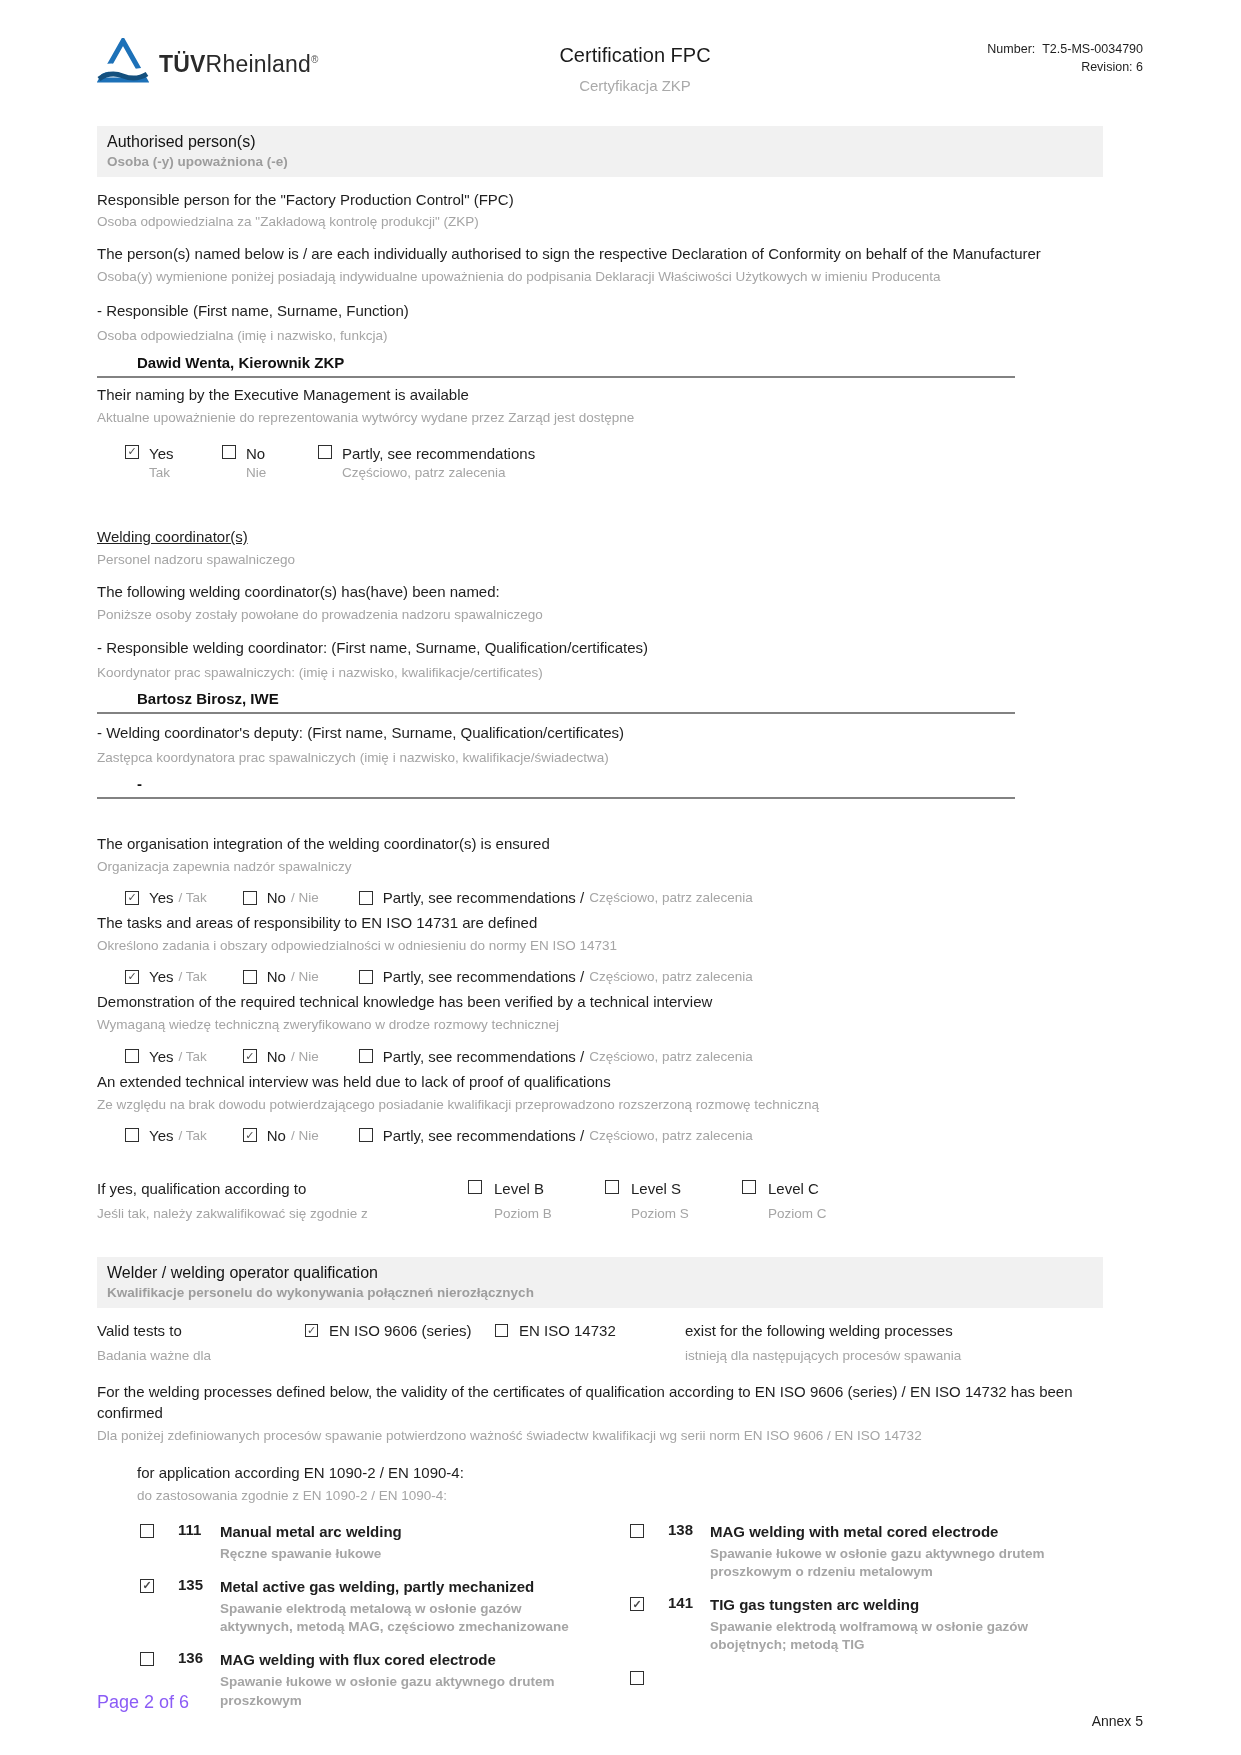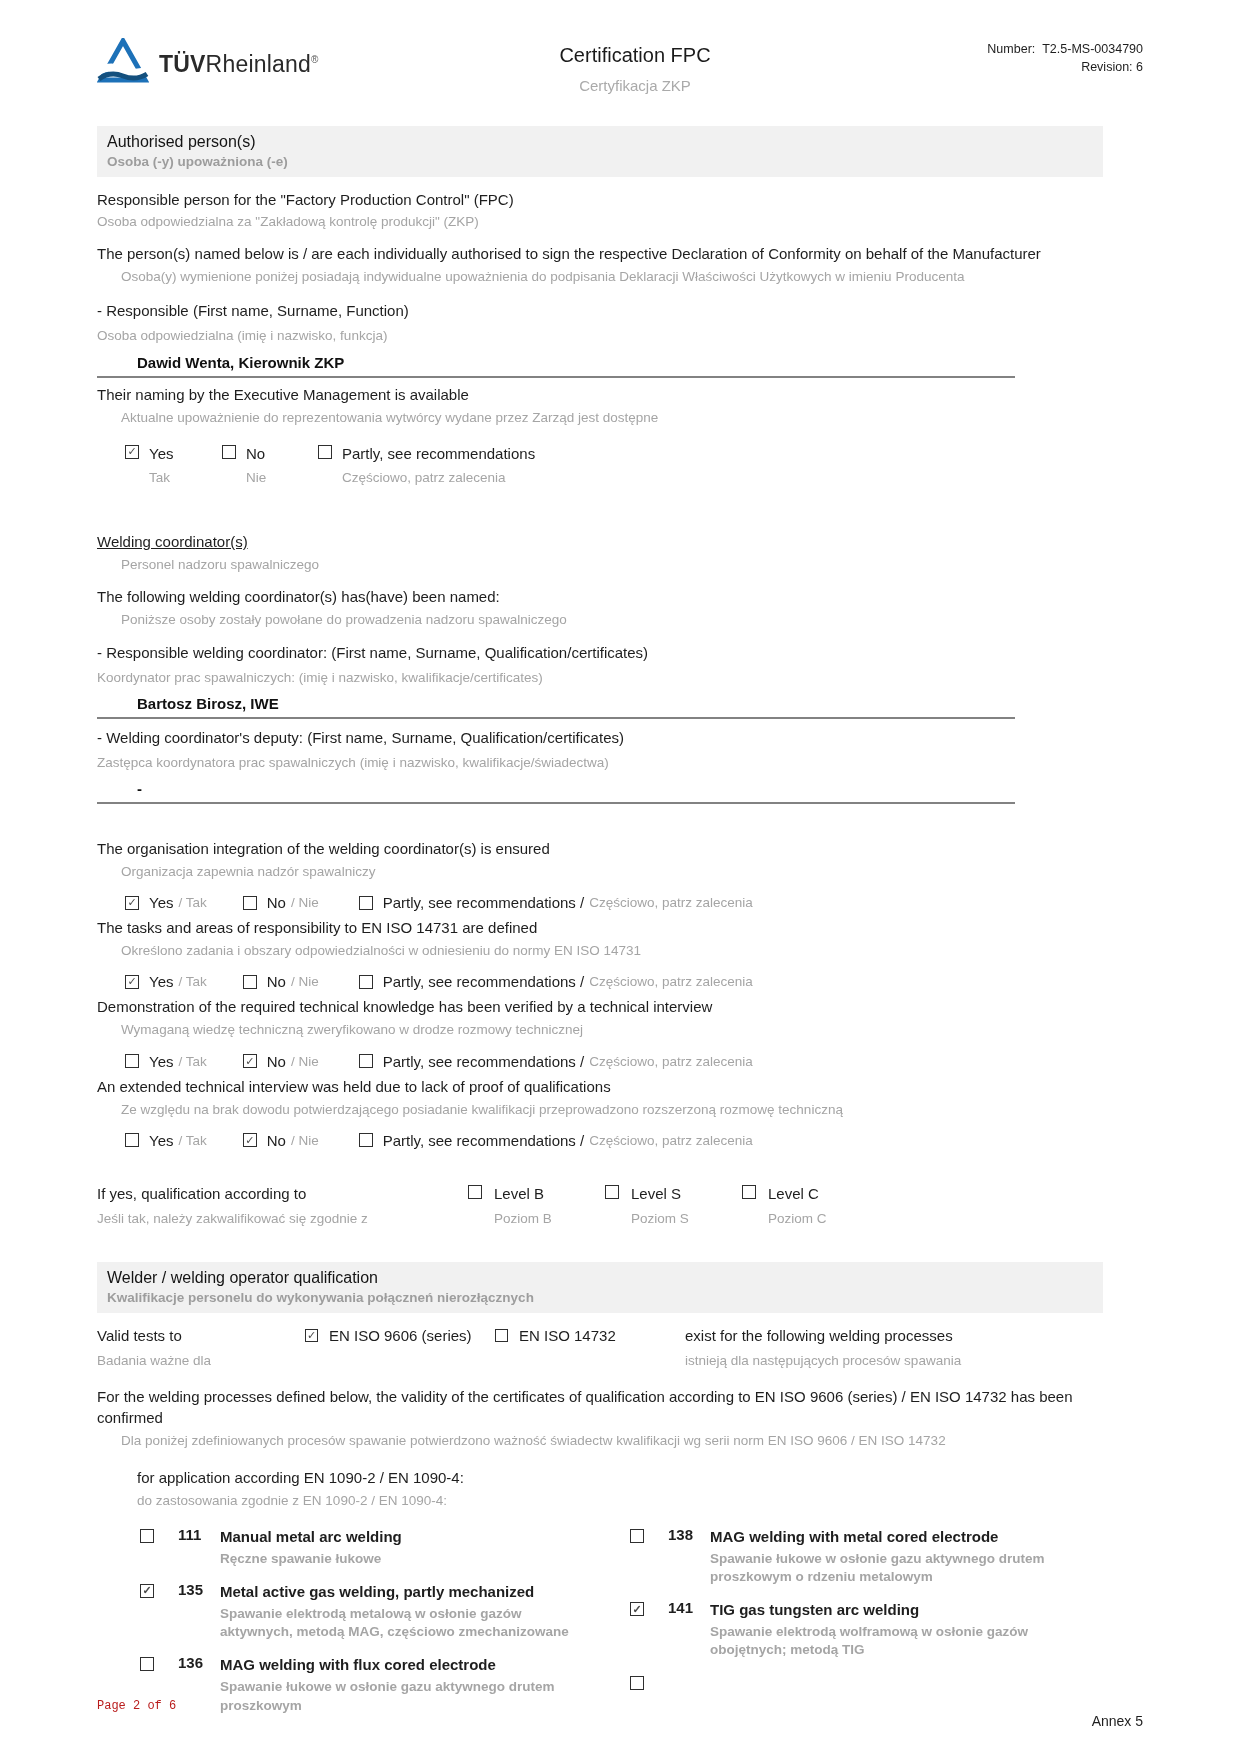--- a/index.html
+++ b/index.html
@@ -35,21 +35,21 @@
     border:1.6px solid #2f2f2f; background:#fff;
     display:inline-flex; align-items:center; justify-content:center;
     font-size:11px; line-height:11px; color:#4a4a4a;
   }
   
   .checkrow-stacked { display:flex; margin:16px 0 0 28px; }
   .opt-stacked { display:flex; align-items:flex-start; }
   .opt-stacked .cb { margin-top:2px; }
   .opt-stacked .txt { margin-left:10px; }
   .opt-stacked .txt .en { font-size:15px; }
-  .opt-stacked .txt .pl { margin-top:5px; }
+  .opt-stacked .txt .pl { }
   .w1 { width:97px; } .w2 { width:96px; }
   
   .checkrow-inline { display:flex; align-items:center; margin:13px 0 4px 28px; }
   .opt-inline { display:flex; align-items:center; }
   .opt-inline .cb { margin-right:10px; }
   .opt-inline .lab { font-size:15px; color:#1e1e1e; font-weight:bold; }
   .opt-inline .lab.norm { font-weight:normal; }
   .opt-inline .sep { font-size:13.5px; color:#a5a5a5; margin-left:5px; }
   .gap-a { margin-right:36px; } .gap-b { margin-right:40px; }
   
@@ -68,24 +68,24 @@
   
   .plist { display:flex; margin-top:16px; }
   .pcol1 { margin-left:43px; width:450px; }
   .pcol2 { margin-left:40px; width:460px; }
   .pitem { display:flex; margin-bottom:13px;font-weight:bold; }
   .pitem .cb { margin-top:3px; }
   .pcode { width:42px; margin-left:24px; font-size:15px; color:#1e1e1e; flex:none; }
   .ptext { flex:1; }
   .ptext .pl { margin-top:3px; }
   
-  .footer-left  { position:absolute; left:97px;  bottom:42px; font-size:12px; color:#b91c1c;font-family:Liberation Mono, monospace; }
+  .footer-left  { position:absolute; left:97px;  bottom:42px; font-size:18px; color:#8b5cf6; }
   .footer-right { position:absolute; right:98px; bottom:26px; font-size:14px; color:#1e1e1e; }
   
-  .mt3{margin-top:3px;} .mt4{margin-top:4px;margin-left:24px;} .mt6{margin-top:6px;} .mt8{margin-top:8px;}
+  .mt3{margin-top:3px;} .mt4{margin-top:4px;} .mt6{margin-top:6px;} .mt8{margin-top:8px;}
   .mt12{margin-top:12px;} .mt14{margin-top:14px;} .mt16{margin-top:16px;} .mt34{margin-top:34px;} .mt44{margin-top:44px;text-decoration:underline;}
   .ind { margin-left:40px; }
 </style>
 </head>
 <body>
 
 <div class="page">
 
   <div class="header">
     <div class="logo">

